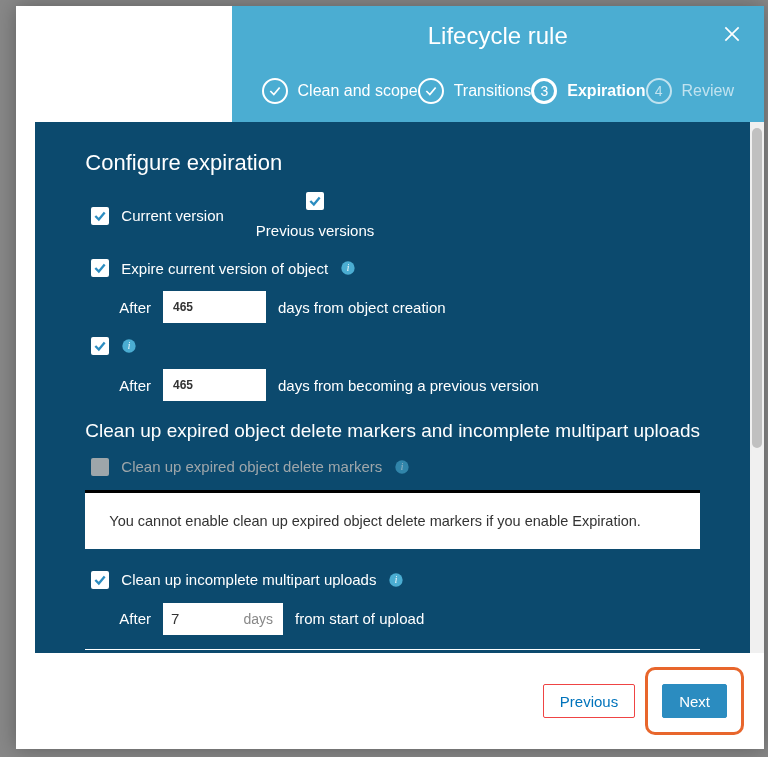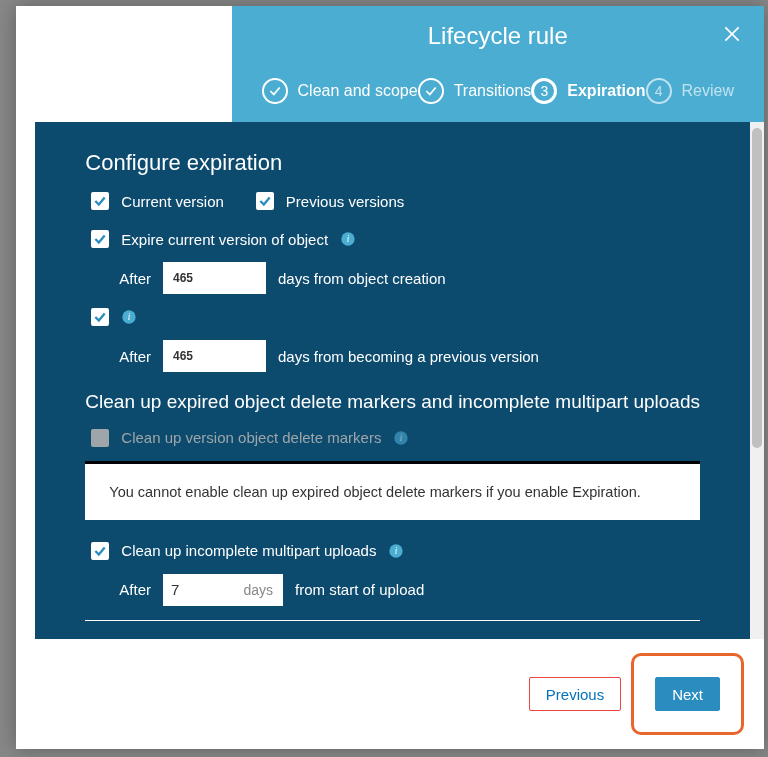--- a/index.html
+++ b/index.html
@@ -230,21 +230,21 @@
       border: 1px solid #ef4444;
     }
     .btn-primary {
       background: #2b8cc0;
       color: #fff;
       border: 1px solid #2b8cc0;
     }
     .next-highlight {
       border: 3px solid #e8662c;
       border-radius: 10px;
-      padding: 21px;
+      padding: 14px;
     }
     .inline-pair { display: flex; align-items: center; gap: 12px; }
   </style>
 </head>
 <body>
 
 <div class="modal">
   <div class="modal-header">
     <div class="modal-title">Lifecycle rule</div>
     <div class="close-btn">
@@ -287,21 +287,21 @@
 
       <div class="row topcheck">
         <div class="inline-pair">
           <div class="cb">
             <svg viewBox="0 0 24 24" fill="none" stroke="#2b8cc0" stroke-width="4">
                 <polyline points="4,12 10,18 20,6"></polyline>
               </svg>
           </div>
           <span class="label">Current version</span>
         </div>
-        <div class="inline-pair" style="margin-left:20px;">
+        <div class="inline-pair" style="margin-left:20px;flex-direction:column;">
           <div class="cb">
             <svg viewBox="0 0 24 24" fill="none" stroke="#2b8cc0" stroke-width="4">
                 <polyline points="4,12 10,18 20,6"></polyline>
               </svg>
           </div>
           <span class="label">Previous versions</span>
         </div>
       </div>
 
       <div class="row">
@@ -340,21 +340,21 @@
       <div class="row indent">
         <span class="label">After</span>
         <input class="text-input" value="465" style="">
         <span class="label">days from becoming a previous version</span>
       </div>
 
       <div class="section-title sub">Clean up expired object delete markers and incomplete multipart uploads</div>
 
       <div class="row">
         <div class="cb disabled"></div>
-        <span class="label disabled">Clean up version object delete markers</span>
+        <span class="label disabled">Clean up expired object delete markers</span>
         <span class="info-icon disabled">
           <svg viewBox="0 0 24 24" fill="#4badd2">
               <circle cx="12" cy="12" r="10"></circle>
               <text x="12" y="17" text-anchor="middle" font-size="14" fill="#fff" font-family="Georgia" font-style="italic">i</text>
             </svg>
         </span>
       </div>
 
       <div class="warning-box">
         <span>You cannot enable clean up expired object delete markers if you enable Expiration.</span>

